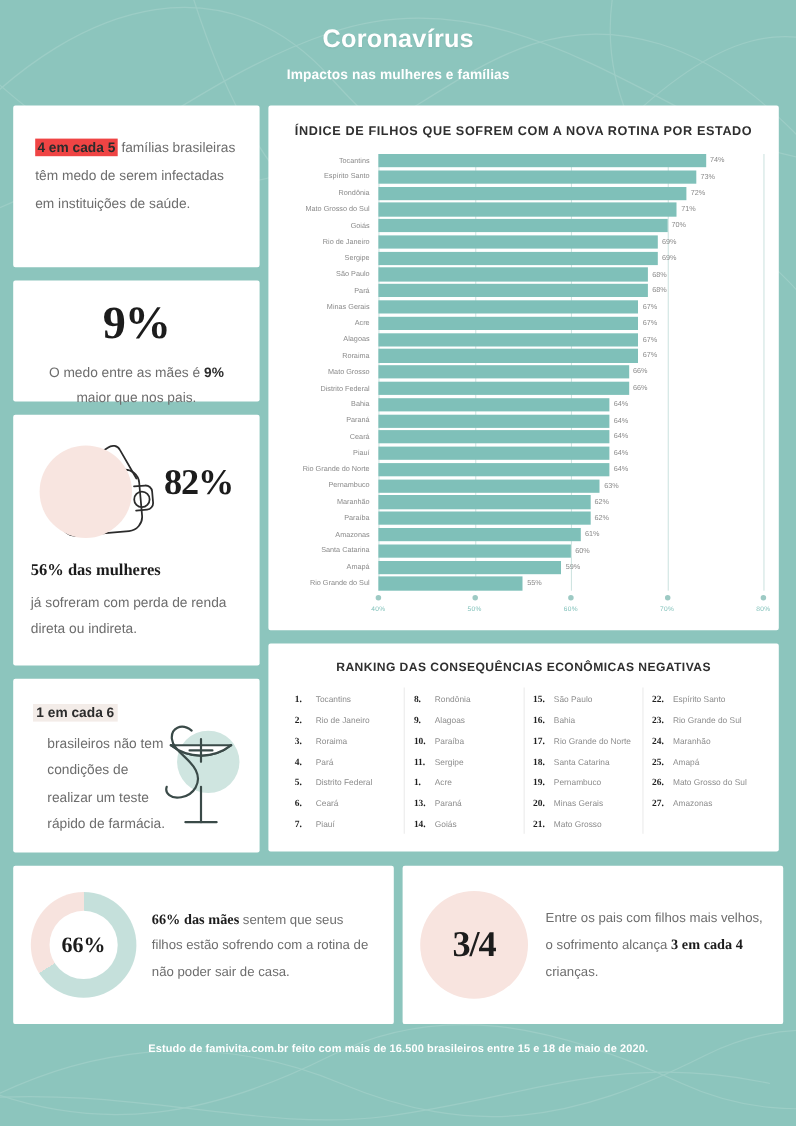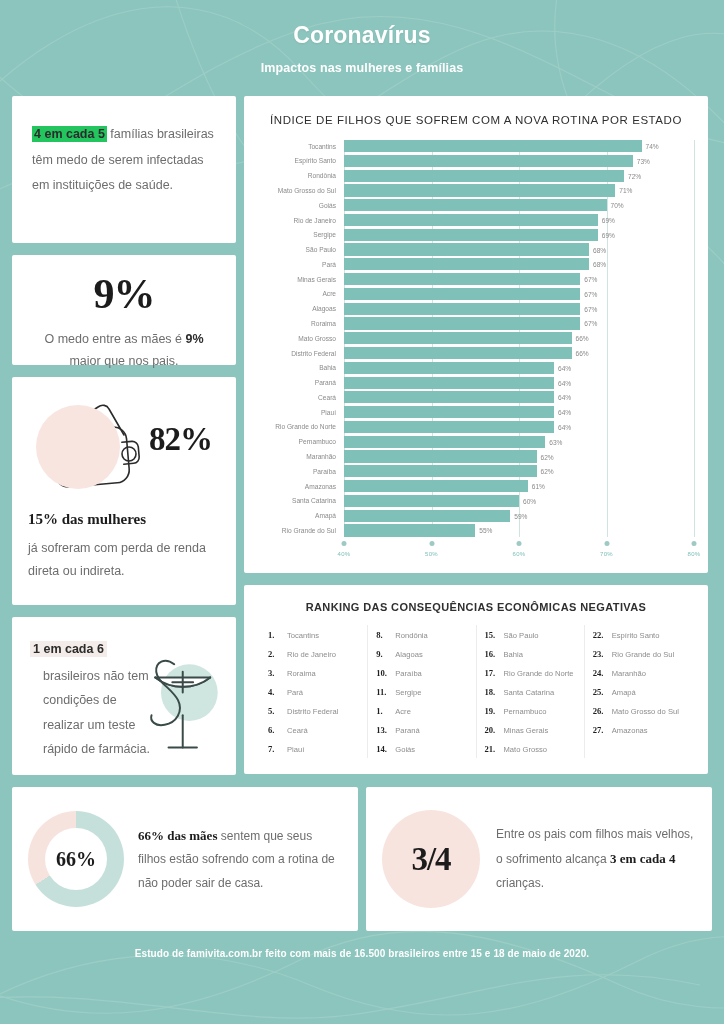--- a/index.html
+++ b/index.html
@@ -29,21 +29,21 @@
   
   .body-grid { display:flex; gap:8px; padding:0 12px; align-items:flex-start; }
   .col-left  { width:224px; display:flex; flex-direction:column; gap:12px; }
   .col-right { width:464px; display:flex; flex-direction:column; gap:12px; }
 
   .card { background:#ffffff; border-radius:2px; }
 
   
   .c1 { padding:26px 20px 30px 20px; height:147px; }
   .c1 p { margin:0; font-size:12.5px; line-height:2.05; color:#6d6d6d; }
-  .hl { background:#22c55e; color:#2c2c2c; font-weight:bold; padding:1px 2px; }
+  .hl { background:#ef4444; color:#2c2c2c; font-weight:bold; padding:1px 2px; }
 
   
   .c2 { padding:18px 16px 22px 16px; height:110px; text-align:center; }
   .bignum { font-family:"Liberation Serif", serif; font-weight:bold;
             font-size:42px; color:#1c1c1c; line-height:1; letter-spacing:-1px; }
   .c2 p { margin:14px 0 0 0; font-size:12.5px; line-height:1.75; color:#6d6d6d; }
   .c2 p b { color:#2c2c2c; }
 
   
   .c3 { padding:14px 16px 20px 16px; height:228px; }
@@ -61,21 +61,21 @@
   
   .c4 { padding:22px 16px 22px 18px; height:158px; position:relative; }
   .c4 .lead { display:inline-block; background:#f3ece8; color:#2c2c2c;
               font-weight:bold; font-size:12.5px; padding:1px 3px; }
   .c4 p { margin:7px 0 0 13px; font-size:12.5px; line-height:1.95;
           color:#6d6d6d; max-width:112px; }
   .pharm { position:absolute; right:10px; top:34px; width:96px; height:104px; }
 
   
   .chart-card { padding:16px 14px 10px 14px; }
-  .chart-title { text-align:center; font-size:11.5px; font-weight:normal;
+  .chart-title { text-align:center; font-size:11.5px; font-weight:bold;
                  color:#2f2f2f; letter-spacing:.55px; margin:2px 0 14px 0; }
   .chart-plot { position:relative; }
   .brow { display:flex; align-items:center; height:12.2px; margin-bottom:2.6px; }
   .blabel { width:86px; text-align:right; padding-right:8px;
             font-size:6.6px; color:#8a8a8a; white-space:nowrap; }
   .btrack { position:relative; flex:1; height:100%; }
   .bfill { position:absolute; left:0; top:0; bottom:0; background:#7fc0b9; }
   .bval { position:absolute; top:50%; transform:translateY(-50%);
           font-size:6.6px; color:#8a8a8a; white-space:nowrap; }
   .gridlines { position:absolute; left:86px; right:0; top:0; bottom:0;
@@ -168,21 +168,21 @@
           <svg width="130" height="110" viewBox="0 0 130 110" aria-hidden="true">
             <g fill="none" stroke="#2b2b2b" stroke-width="1.6" stroke-linejoin="round" stroke-linecap="round">
               <path d="M31,38 L70,12 C74,9 79,10 81,14 L96,40"></path>
               <rect x="26" y="34" width="74" height="56" rx="13" transform="rotate(-5 63 62)"></rect>
               <path d="M95,50 h10 a6,6 0 0 1 6,6 v10 a6,6 0 0 1 -6,6 h-10" transform="rotate(-5 63 62)"></path>
               <circle cx="101" cy="59" r="7"></circle>
             </g>
           </svg>
           <div class="pct82">82%</div>
         </div>
-        <p class="lead">15% das mulheres</p>
+        <p class="lead">56% das mulheres</p>
         <p class="sub">já sofreram com perda de renda direta ou indireta.</p>
       </div>
 
       <div class="card c4">
         <span class="lead">1 em cada 6</span>
         <p>brasileiros não tem condições de realizar um teste rápido de farmácia.</p>
         <svg class="pharm" viewBox="0 0 100 110" aria-hidden="true">
           <circle cx="62" cy="44" r="30" fill="#cfe5e0"></circle>
           <g fill="none" stroke="#3a4a48" stroke-width="2.1" stroke-linecap="round" stroke-linejoin="round">
             <path d="M26,28 A44,40 0 0 0 84,28"></path>

